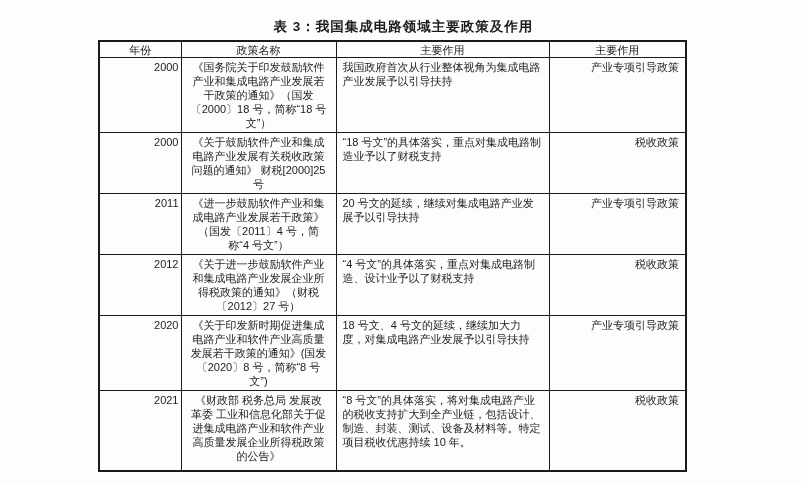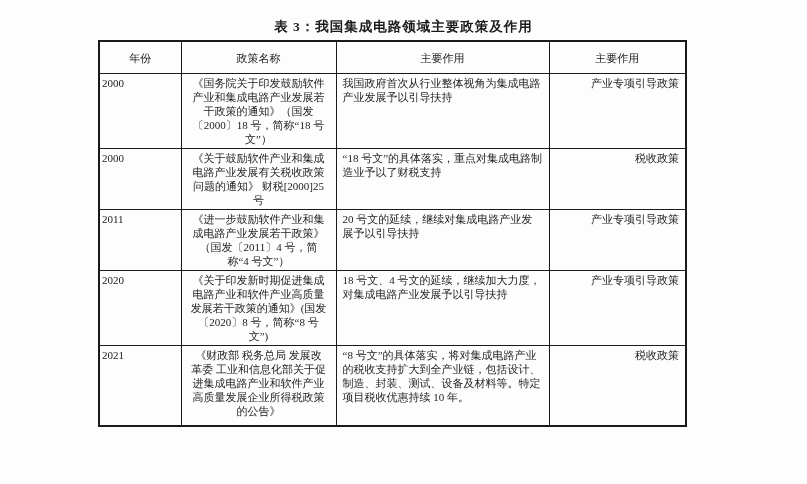--- a/index.html
+++ b/index.html
@@ -5,21 +5,21 @@
   html, body {
     margin: 0;
     padding: 0;
     background: #ffffff;
   }
   .page {
     position: relative;
     width: 807px;
     height: 484px;
     background: #fdfdfd;
-    font-family: Liberation Serif, serif;
+    font-family: Liberation Sans, sans-serif;
     color: #1c1c1c;
     overflow: hidden;
   }
   .doc-title {
     position: absolute;
     top: 18px;
     left: 0;
     width: 100%;
     text-align: center;
     font-size: 13.5px;
@@ -40,25 +40,25 @@
   .policy-table td, .policy-table th {
     border: 1px solid #1a1a1a;
     vertical-align: top;
     font-weight: normal;
     overflow: hidden;
   }
   .policy-table thead th {
     height: 15px;
     text-align: center;
     vertical-align: middle;
-    padding: 8px 2px;
+    padding: 0 2px;
     border-bottom: 1.5px solid #1a1a1a;
   }
   .cell-year {
-    text-align: left;
+    text-align: right;
     padding: 2px 2px;
   }
   .cell-policy {
     text-align: center;
     padding: 2px 9px;
   }
   .cell-effect {
     text-align: left;
     padding: 2px 6px;
     margin-top: 9px;
@@ -102,20 +102,26 @@
         <td class="cell-policy">《关于鼓励软件产业和集成电路产业发展有关税收政策问题的通知》 财税[2000]25 号</td>
         <td class="cell-effect">“18 号文”的具体落实，重点对集成电路制造业予以了财税支持</td>
         <td class="cell-type">税收政策</td>
       </tr>
       <tr style="height:57px">
         <td class="cell-year">2011</td>
         <td class="cell-policy">《进一步鼓励软件产业和集成电路产业发展若干政策》（国发〔2011〕4 号，简称“4 号文”）</td>
         <td class="cell-effect">20 号文的延续，继续对集成电路产业发展予以引导扶持</td>
         <td class="cell-type">产业专项引导政策</td>
       </tr>
+      <tr style="height:53px">
+        <td class="cell-year">2012</td>
+        <td class="cell-policy">《关于进一步鼓励软件产业和集成电路产业发展企业所得税政策的通知》（财税〔2012〕27 号）</td>
+        <td class="cell-effect">“4 号文”的具体落实，重点对集成电路制造、设计业予以了财税支持</td>
+        <td class="cell-type">税收政策</td>
+      </tr>
       <tr style="height:55px">
         <td class="cell-year">2020</td>
         <td class="cell-policy">《关于印发新时期促进集成电路产业和软件产业高质量发展若干政策的通知》(国发〔2020〕8 号，简称“8 号文”)</td>
         <td class="cell-effect">18 号文、4 号文的延续，继续加大力度，对集成电路产业发展予以引导扶持</td>
         <td class="cell-type">产业专项引导政策</td>
       </tr>
       <tr style="height:80px">
         <td class="cell-year">2021</td>
         <td class="cell-policy">《财政部 税务总局 发展改革委 工业和信息化部关于促进集成电路产业和软件产业高质量发展企业所得税政策的公告》</td>
         <td class="cell-effect">“8 号文”的具体落实，将对集成电路产业的税收支持扩大到全产业链，包括设计、制造、封装、测试、设备及材料等。特定项目税收优惠持续 10 年。</td>

